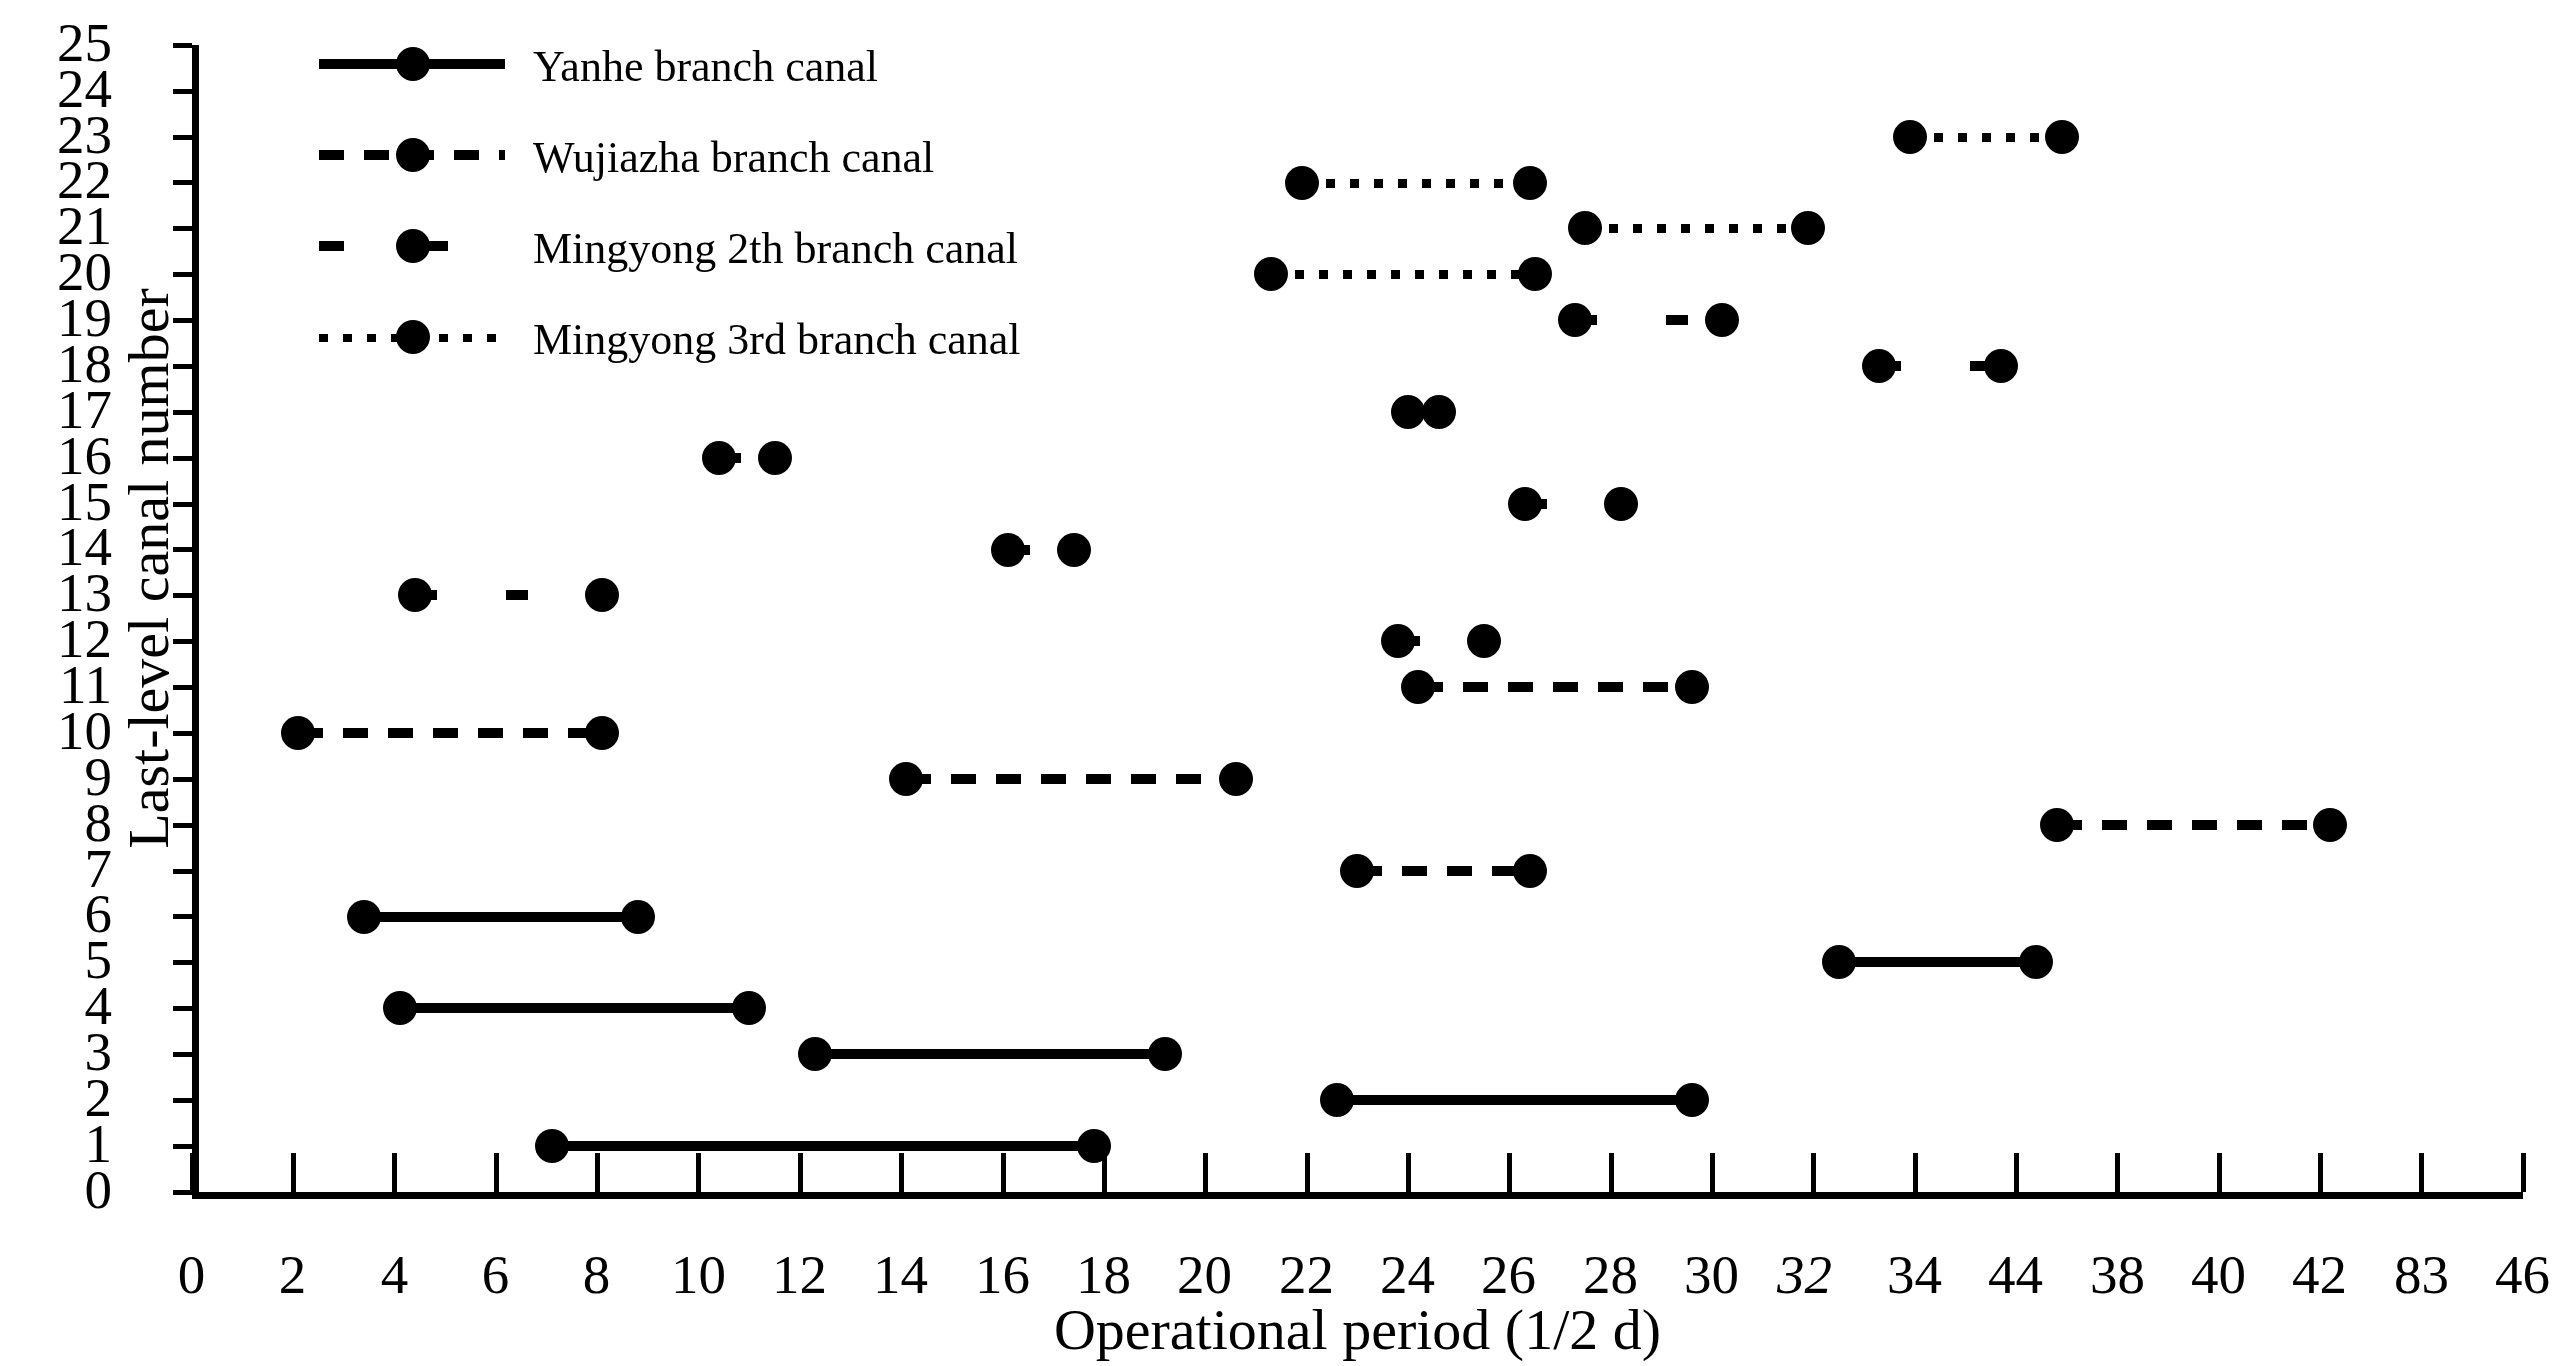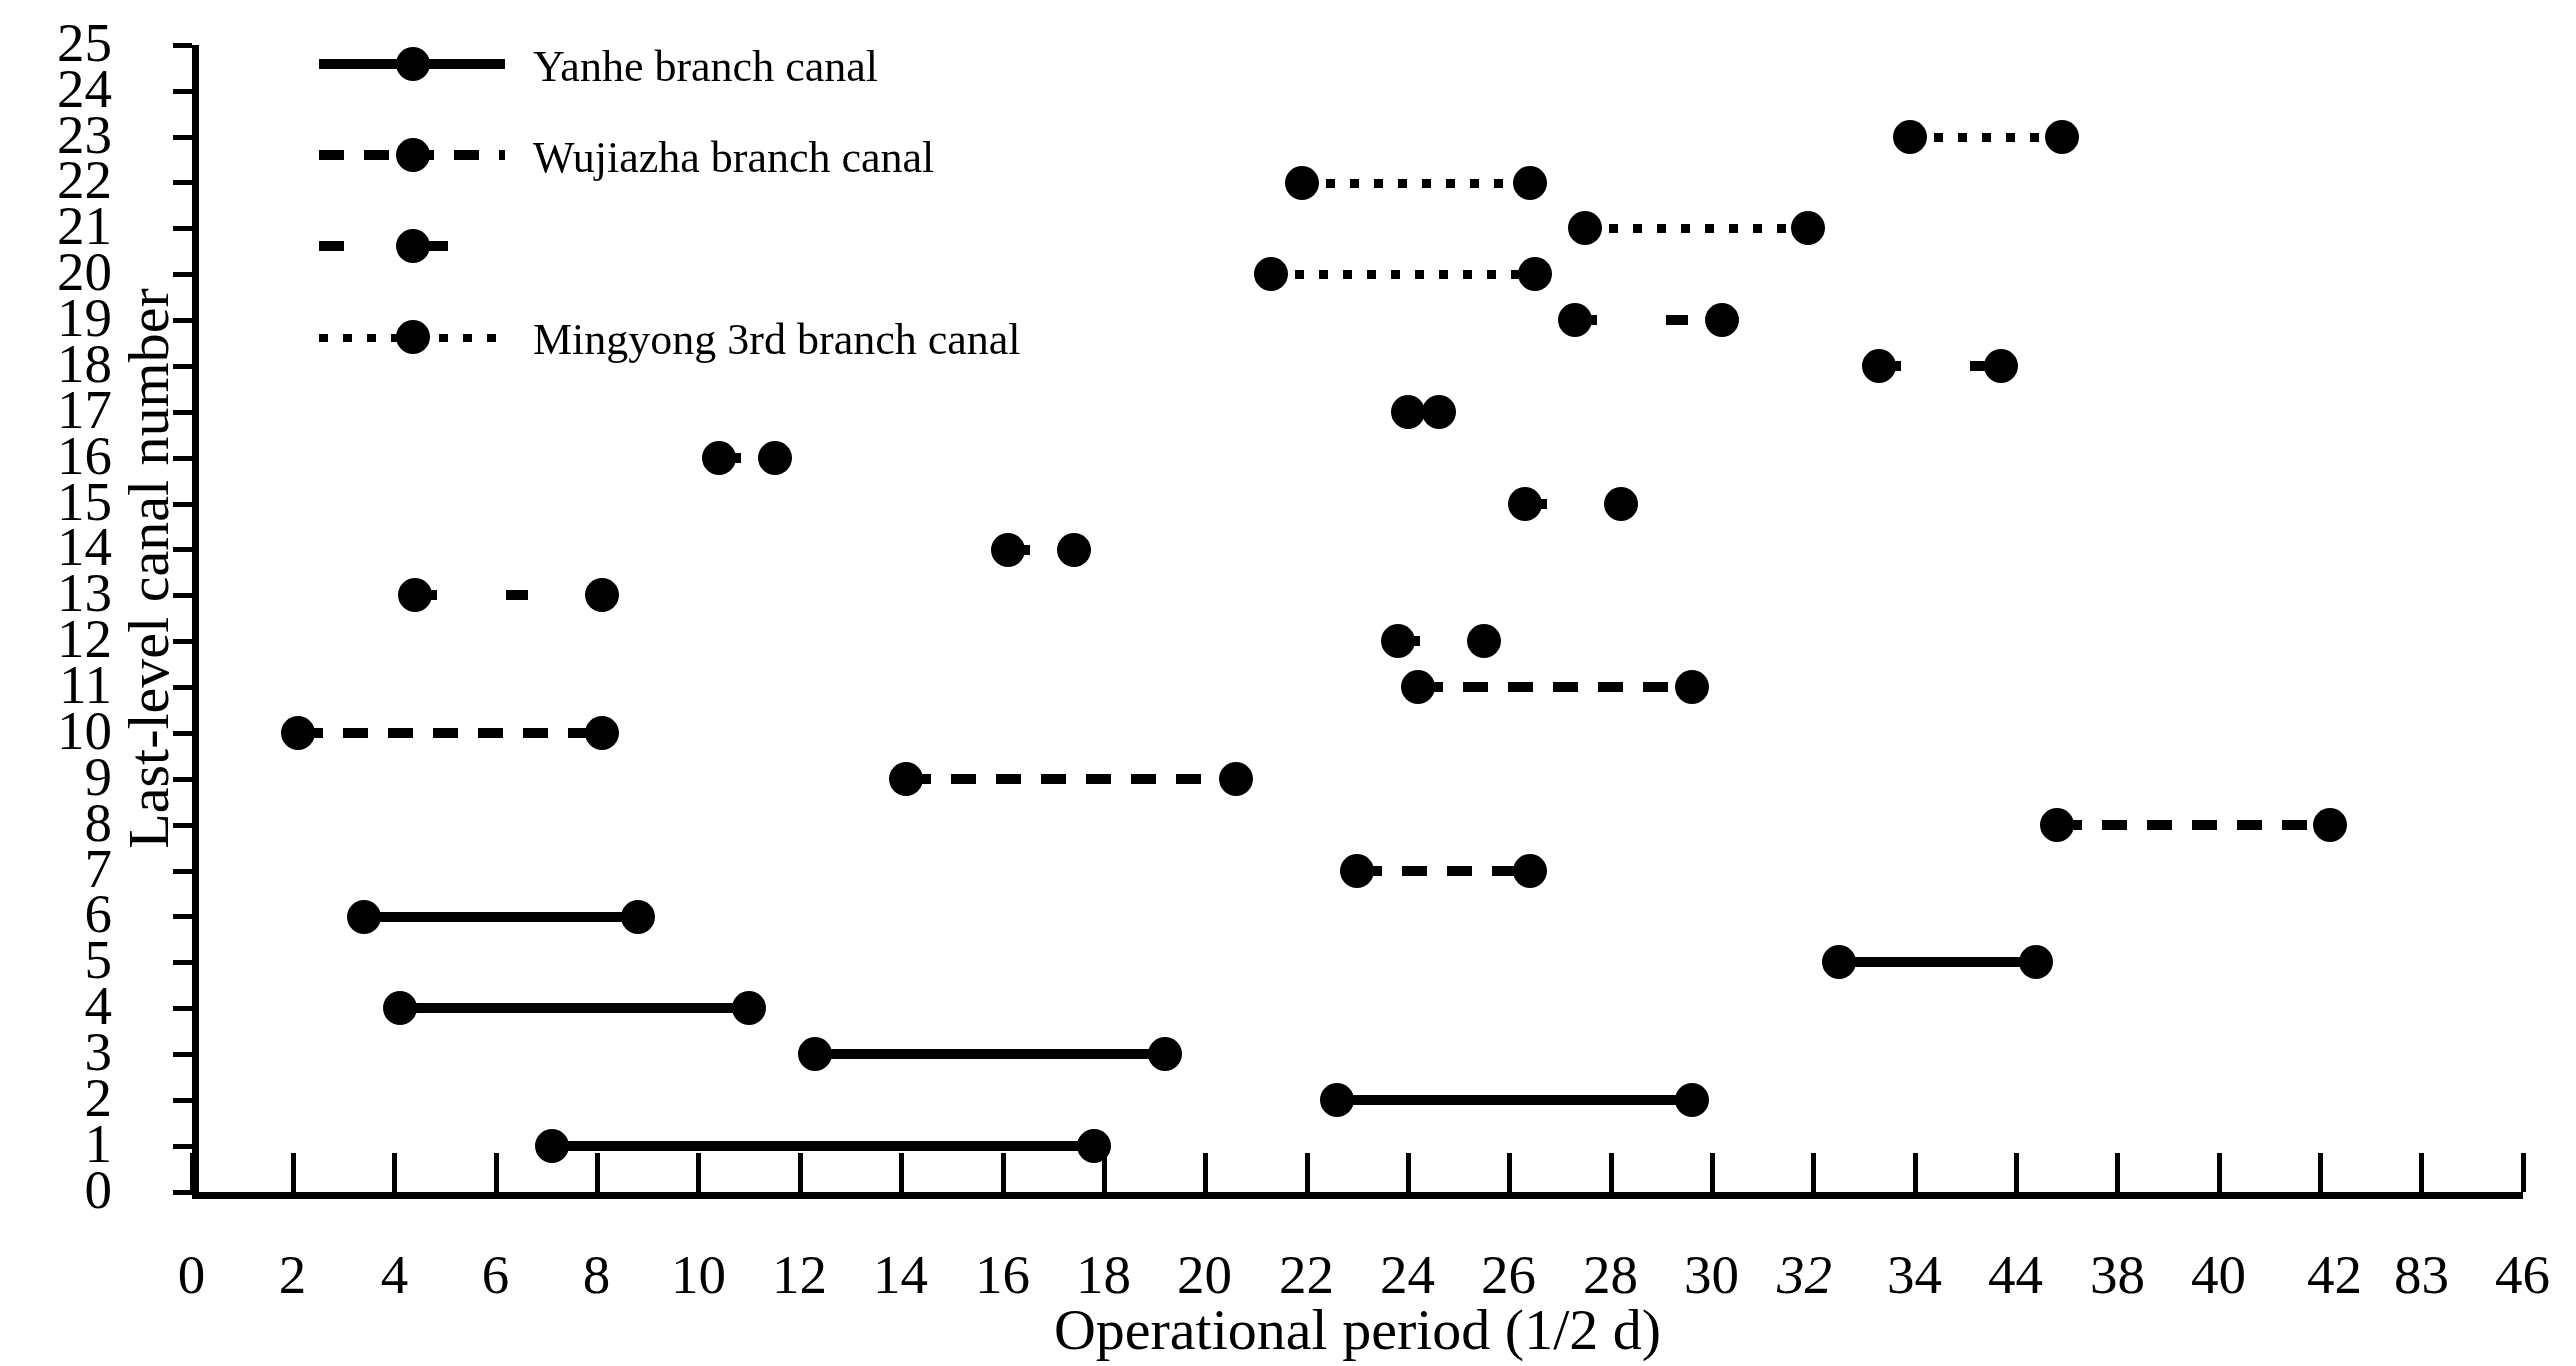--- a/index.html
+++ b/index.html
@@ -177,21 +177,21 @@
         <div class="xtick-label" style="left: 1613px; font-style: italic;">32</div>
         <div class="xtick" style="left: 1721px;"></div>
         <div class="xtick-label" style="left: 1723px;">34</div>
         <div class="xtick" style="left: 1822px;"></div>
         <div class="xtick-label" style="left: 1824px;">44</div>
         <div class="xtick" style="left: 1923px;"></div>
         <div class="xtick-label" style="left: 1926px;">38</div>
         <div class="xtick" style="left: 2025px;"></div>
         <div class="xtick-label" style="left: 2027px;">40</div>
         <div class="xtick" style="left: 2126px;"></div>
-        <div class="xtick-label" style="left: 2128px; padding-left: 15px;">42</div>
+        <div class="xtick-label" style="left: 2128px;">42</div>
         <div class="xtick" style="left: 2227px;"></div>
         <div class="xtick-label" style="left: 2230px;">83</div>
         <div class="xtick" style="left: 2329px;"></div>
         <div class="xtick-label" style="left: 2331px;">46</div>
       </div>
     <div id="marks">
         <div class="series-seg" style="left: 0px; top: 1101px;">
           <div class="seg-line solid" style="left: 360px; width: 542px;"></div>
           <div class="seg-dot" style="left: 360px;"></div>
           <div class="seg-dot" style="left: 902px;"></div>
@@ -316,20 +316,21 @@
         <div class="legend-text">Yanhe branch canal</div>
       </div>
       <div class="legend-row">
         <div class="legend-sample dash"></div>
         <div class="legend-marker"></div>
         <div class="legend-text">Wujiazha branch canal</div>
       </div>
       <div class="legend-row">
         <div class="legend-sample longdash"></div>
         <div class="legend-marker"></div>
+        <div class="legend-text">Mingyong 2th branch canal</div>
       </div>
       <div class="legend-row">
         <div class="legend-sample dot"></div>
         <div class="legend-marker"></div>
         <div class="legend-text">Mingyong 3rd branch canal</div>
       </div>
     </div>
 
 </div>
 

